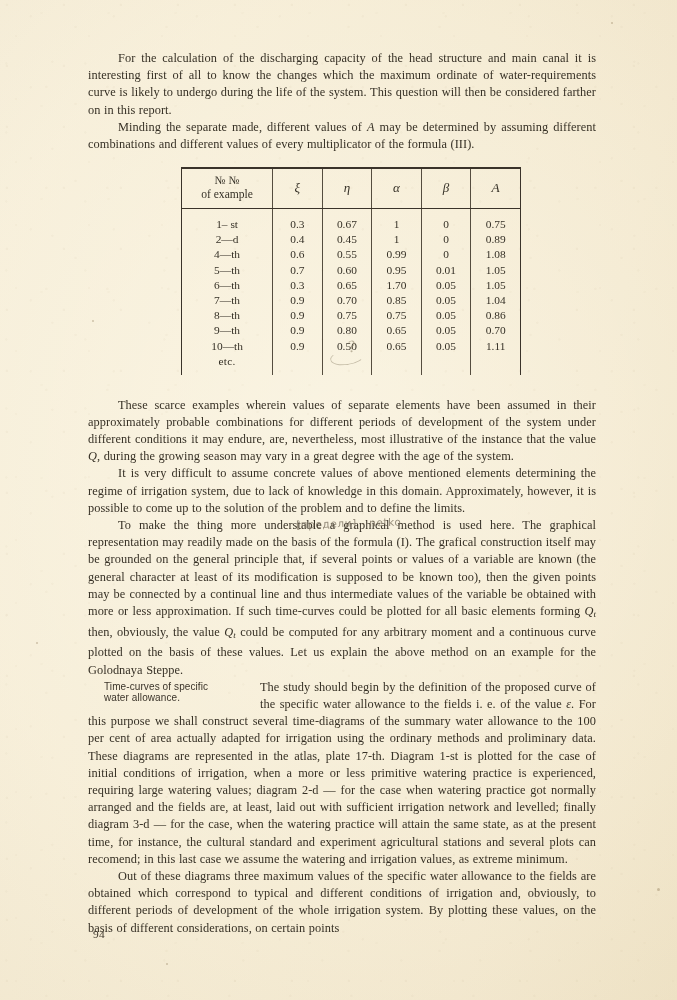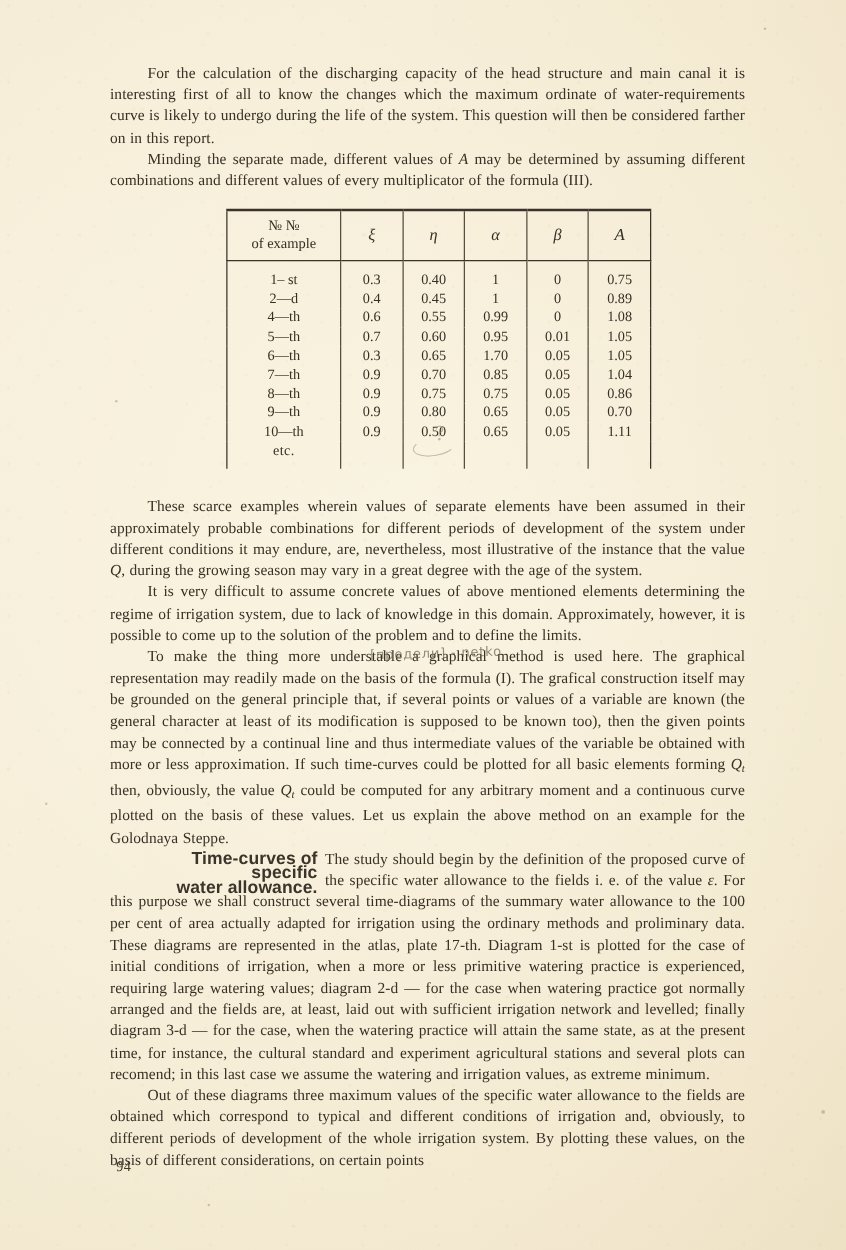--- a/index.html
+++ b/index.html
@@ -132,25 +132,24 @@
   
   .sidenote-row {
     position: relative;
   }
   .sidenote {
     position: absolute;
     left: 16px;
     top: 2px;
     width: 150px;
     font-family: "Liberation Sans", sans-serif;
-    font-size: 14px;
-    font-weight: bold;
+    font-size: 10px;
+    font-weight: normal;
     line-height: 11.6px;
     color: #3b342a;
-    text-align: right;
     letter-spacing: 0.1px;
   }
   .indent-block {
     text-indent: 0;
     padding-left: 172px;
   }
 
   
   .pencil {
     position: absolute;
@@ -247,21 +246,21 @@
             <th><span class="sym">η</span></th>
             <th><span class="sym">α</span></th>
             <th><span class="sym">β</span></th>
             <th class="last"><span class="symA">A</span></th>
           </tr>
         </thead>
         <tbody>
           <tr>
             <td class="first">1– st</td>
             <td>0.3</td>
-            <td>0.40</td>
+            <td>0.67</td>
             <td>1</td>
             <td>0</td>
             <td class="last">0.75</td>
           </tr>
           <tr>
             <td class="first">2—d</td>
             <td>0.4</td>
             <td>0.45</td>
             <td>1</td>
             <td>0</td>

